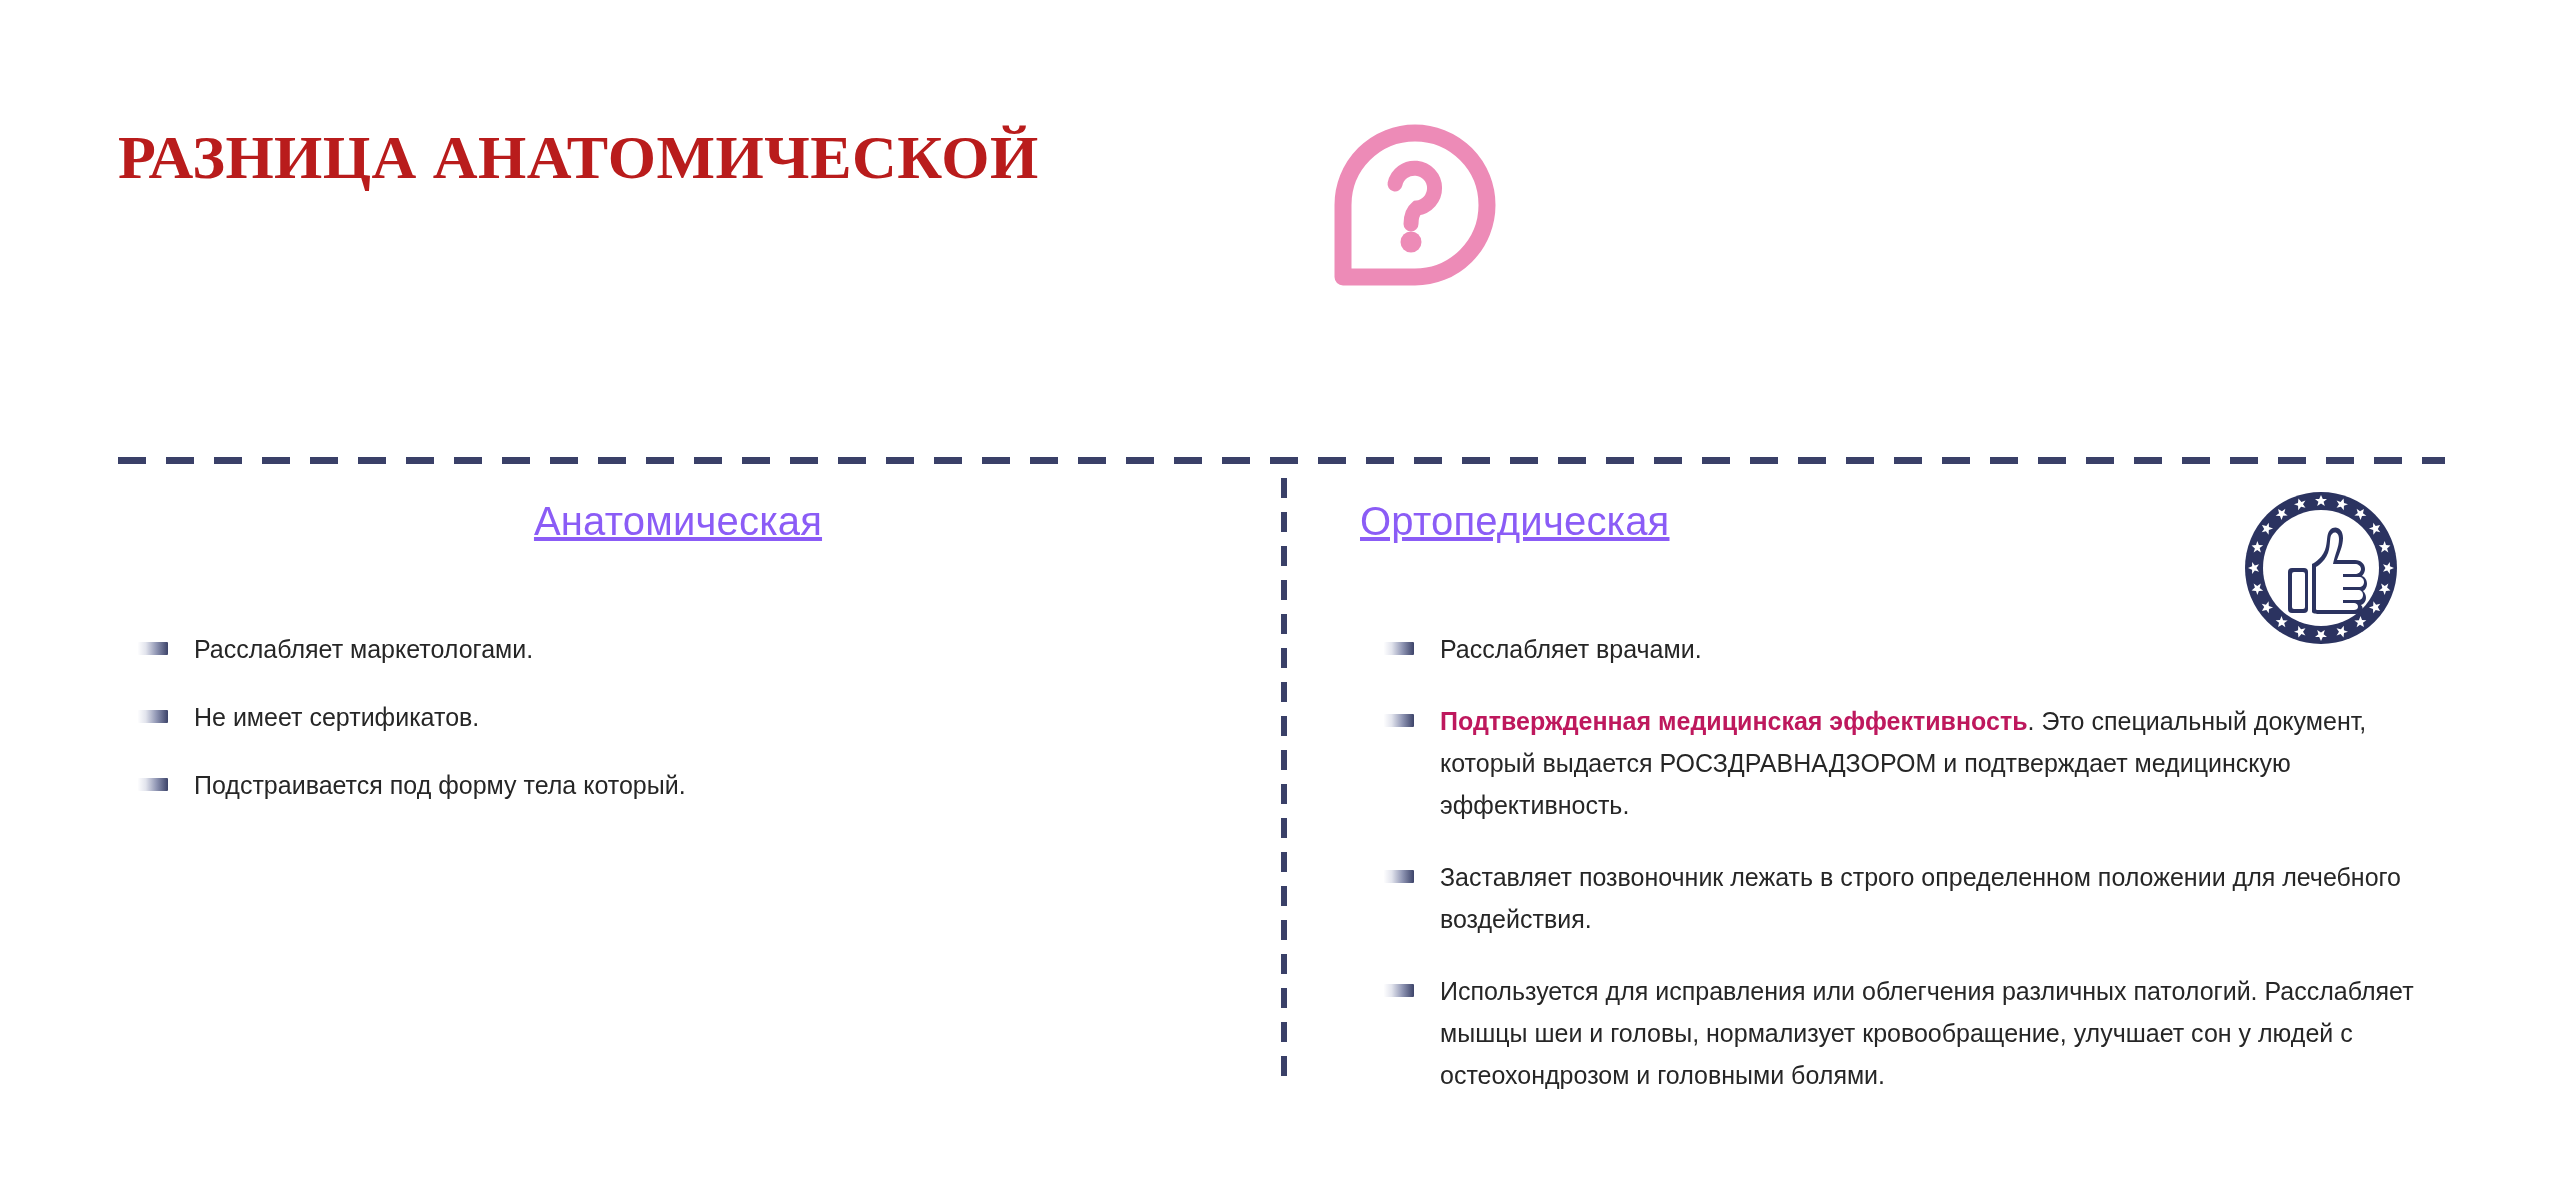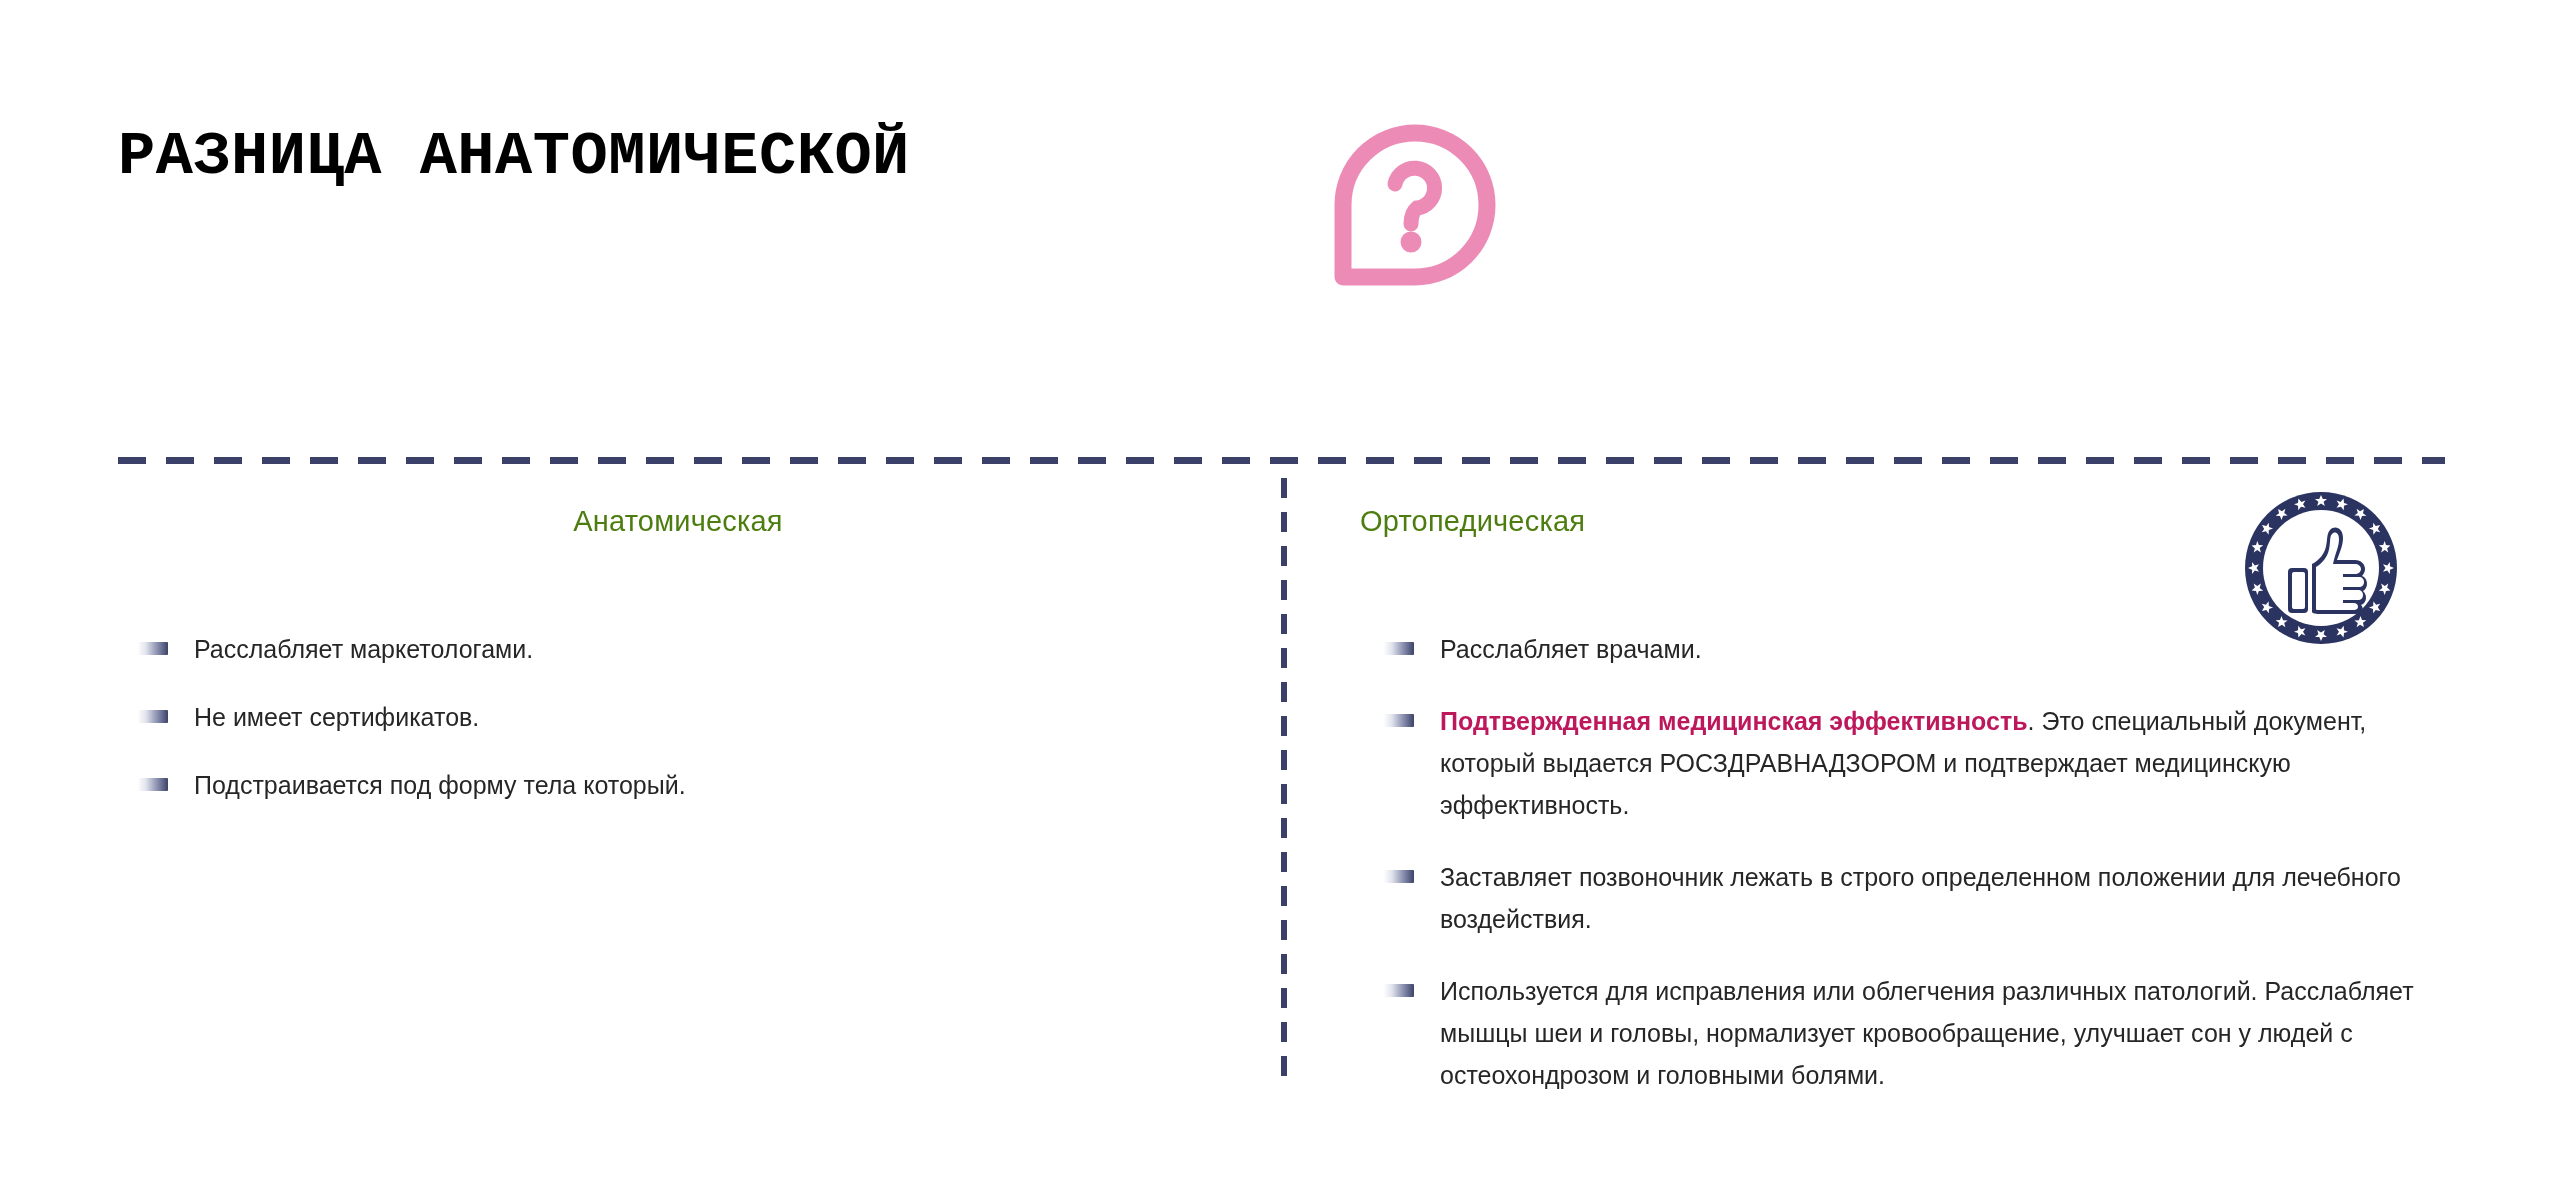--- a/index.html
+++ b/index.html
@@ -25,26 +25,26 @@
   }
 
   
   .title-block {
     position: absolute;
     left: 118px;
     top: 118px;
     width: 1200px;
   }
   .title-line {
-    font-family: Liberation Mono, monospace;
+    font-family: Liberation Serif, serif;
     font-weight: 700;
     font-size: 62px;
     line-height: 78px;
     letter-spacing: 0.5px;
-    color: #000000;
+    color: #b91c1c;
     white-space: nowrap;
   }
 
   
   .bubble {
     position: absolute;
     left: 1327px;
     top: 122px;
     width: 170px;
     height: 172px;
@@ -77,26 +77,27 @@
 
   
   .col {
     position: absolute;
     top: 496px;
   }
   .col-left  { left: 118px;  width: 1120px; }
   .col-right { left: 1360px; width: 1085px; }
 
   .col-heading {
-    font-size: 29px;
+    font-size: 40px;
     font-weight: 400;
-    color: #4d7c0f;
+    color: #8b5cf6;
     text-align: center;
     line-height: 50px;
     letter-spacing: 0.2px;
+    text-decoration: underline;
   }
   .col-right .col-heading { text-align: left; padding-right: 160px; }
 
   .bullets {
     list-style: none;
     margin-top: 82px;
   }
   .col-left  .bullets { padding-left: 20px; }
   .col-right .bullets { padding-left: 24px; }
 

